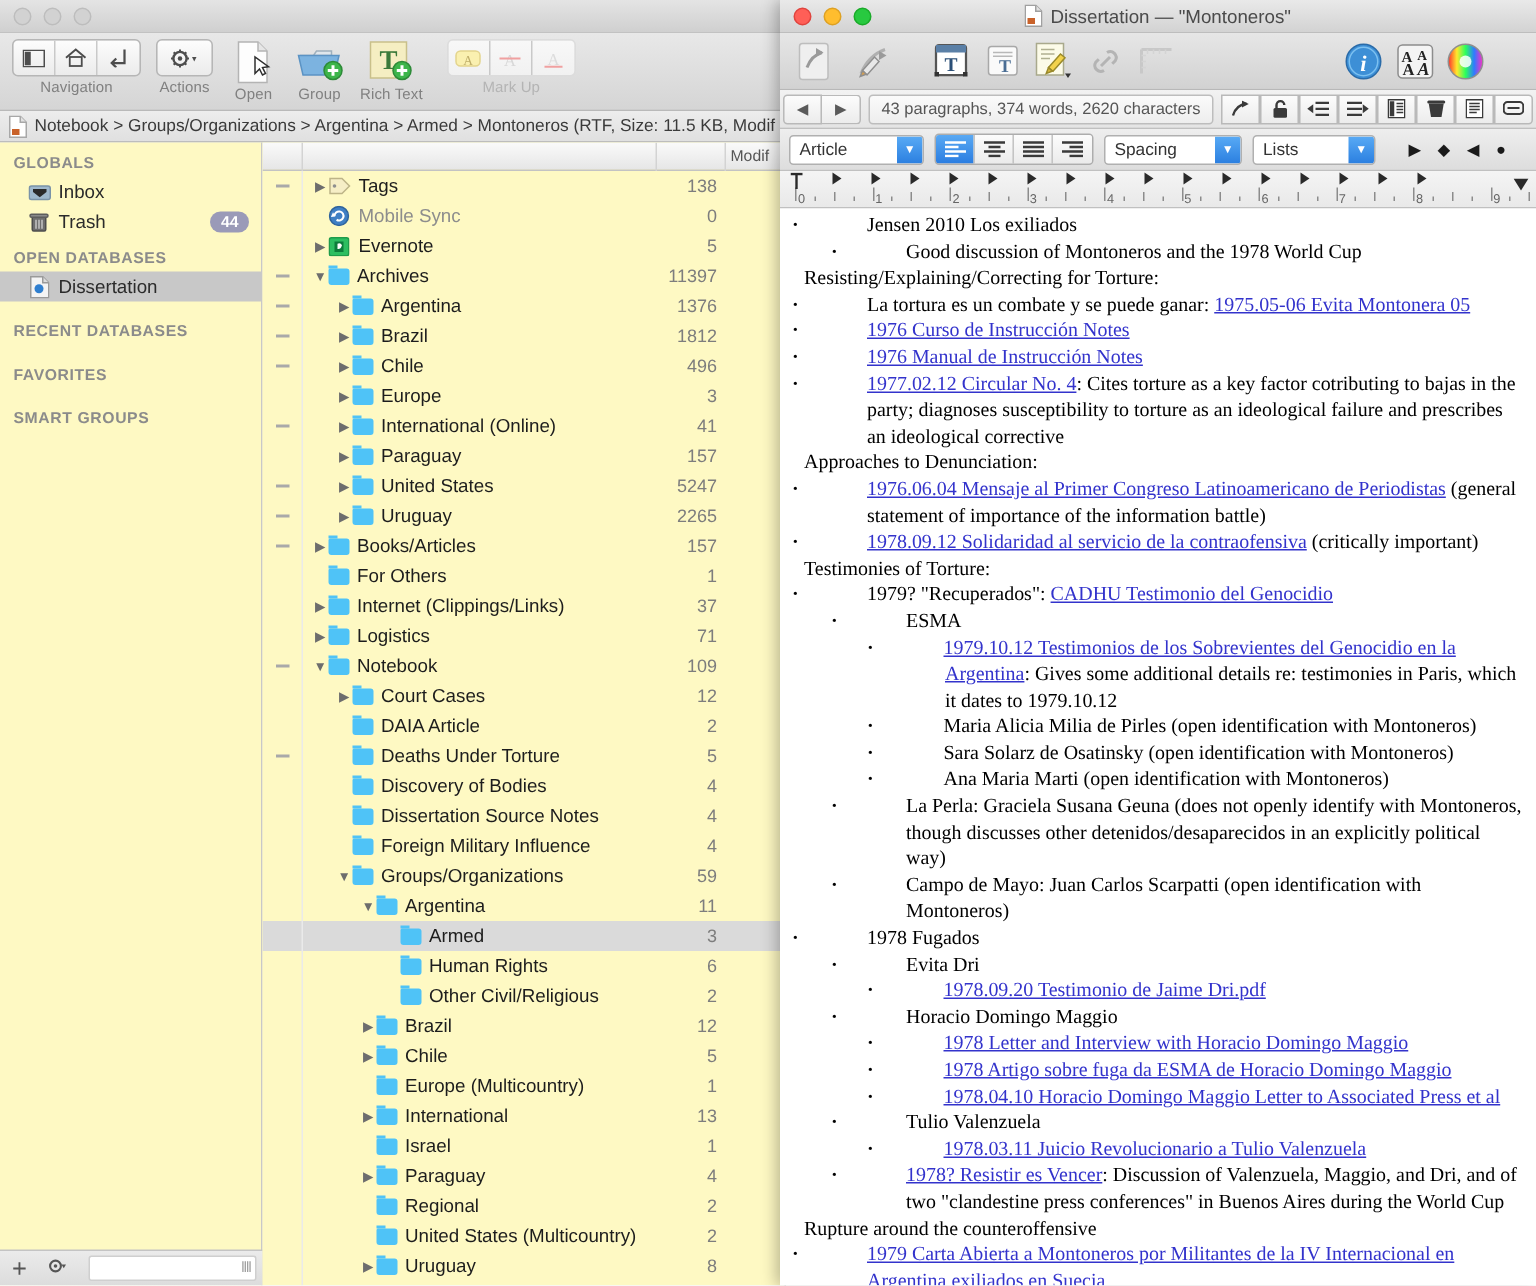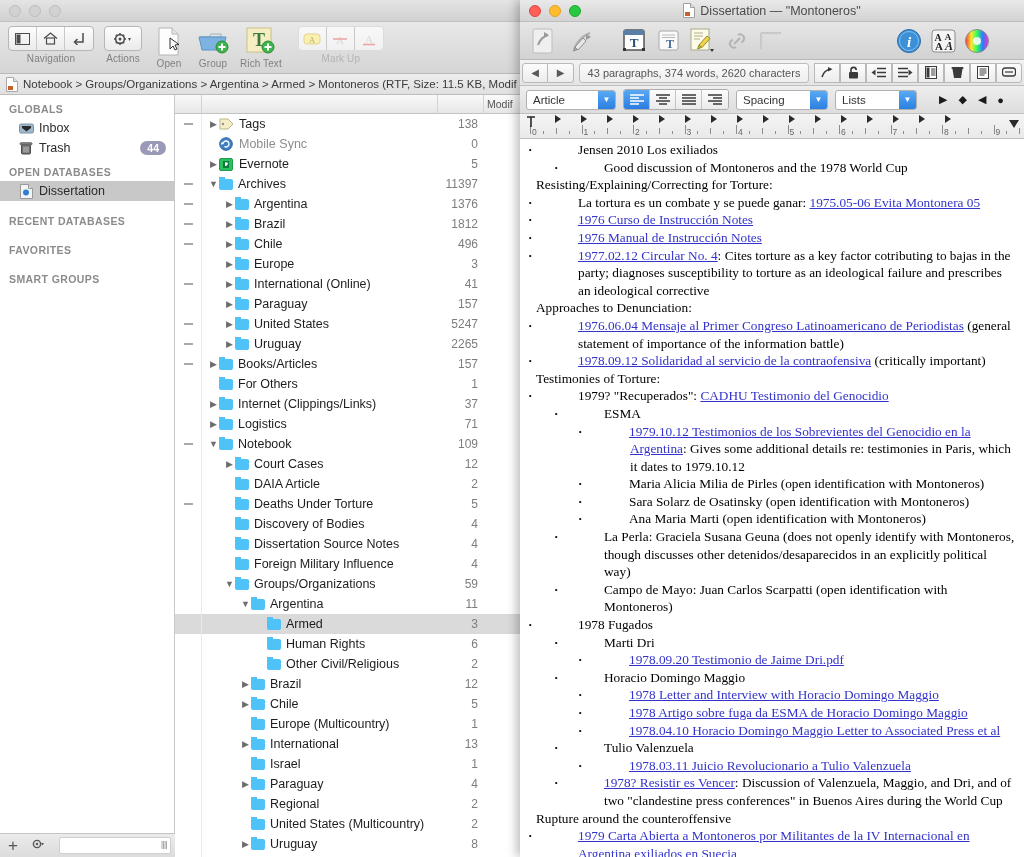--- a/index.html
+++ b/index.html
@@ -53,21 +53,21 @@
   .dt-pathbar {
     height: 21px; background: linear-gradient(to bottom,#ededed,#e0e0e0);
     border-bottom: 1px solid #bdbdbd;
     display: flex; align-items: center; padding-left: 6px;
     font-size: 11.5px; color: #3a3a3a; white-space: nowrap; overflow: hidden;
   }
 
   .dt-body { display: flex; height: calc(857px - 22px - 52px - 21px); }
 
   .dt-sidebar {
-    width: 175px; background: #ffffff; border-right: 1px solid #c8c8c8;
+    width: 175px; background: #fef9c3; border-right: 1px solid #c8c8c8;
     position: relative; flex: 0 0 175px;
   }
   .sb-header {
     font-size: 10.5px; font-weight: bold; color: #8b8b8b; letter-spacing: 0.4px;
     padding: 8px 0 3px 9px;
   }
   .sb-item {
     height: 20px; display: flex; align-items: center; padding-left: 18px;
     font-size: 12.5px; color: #2b2b2b; position: relative;
   }
@@ -84,21 +84,21 @@
   }
   .sb-bottom .plus { font-size: 17px; color: #555; line-height: 1; }
   .sb-bottom .gear { font-size: 12px; color: #555; }
   .sb-bottom .field {
     flex: 1; height: 17px; margin-right: 4px; background: #fff;
     border: 1px solid #cfcfcf; border-radius: 2px;
     display: flex; align-items: center; justify-content: flex-end; padding-right: 3px;
     font-size: 10px; color: #9a9a9a; letter-spacing: -1px;
   }
 
-  .dt-list { flex: 1; position: relative; background: #ffffff; overflow: hidden; }
+  .dt-list { flex: 1; position: relative; background: #fef9c3; overflow: hidden; }
   .list-header {
     height: 19px; background: linear-gradient(to bottom,#fafafa,#e6e6e6);
     border-bottom: 1px solid #c3c3c3; display: flex; align-items: center;
     font-size: 10.5px; color: #555;
   }
   .lh-gut { width: 27px; border-right: 1px solid #d3d3d3; height: 19px; }
   .lh-name { flex: 1; }
   .lh-num { width: 46px; text-align: right; padding-right: 4px; border-left: 1px solid #d3d3d3; height: 19px; line-height:19px;}
   .lh-mod { width: 40px; border-left: 1px solid #d3d3d3; height: 19px; line-height:19px; padding-left:3px; overflow:hidden;}
 
@@ -1125,21 +1125,21 @@
           <p class="lv1 b1"><span>Testimonies of Torture:</span></p>
           <p class="lv2 bn"><span>1979? "Recuperados": </span><a class="lnk" href="#">CADHU Testimonio del Genocidio</a></p>
           <p class="lv3 bn"><span>ESMA</span></p>
           <p class="lv4 bn"><a class="lnk" href="#">1979.10.12 Testimonios de los Sobrevientes del Genocidio en la Argentina</a><span>: Gives some additional details re: testimonies in Paris, which it dates to 1979.10.12</span></p>
           <p class="lv4 bn"><span>Maria Alicia Milia de Pirles (open identification with Montoneros)</span></p>
           <p class="lv4 bn"><span>Sara Solarz de Osatinsky (open identification with Montoneros)</span></p>
           <p class="lv4 bn"><span>Ana Maria Marti (open identification with Montoneros)</span></p>
           <p class="lv3 bn"><span>La Perla: Graciela Susana Geuna (does not openly identify with Montoneros, though discusses other detenidos/desaparecidos in an explicitly political way)</span></p>
           <p class="lv3 bn"><span>Campo de Mayo: Juan Carlos Scarpatti (open identification with Montoneros)</span></p>
           <p class="lv2 bn"><span>1978 Fugados</span></p>
-          <p class="lv3 bn"><span>Marti Dri</span></p>
+          <p class="lv3 bn"><span>Evita Dri</span></p>
           <p class="lv4 bn"><a class="lnk" href="#">1978.09.20 Testimonio de Jaime Dri.pdf</a></p>
           <p class="lv3 bn"><span>Horacio Domingo Maggio</span></p>
           <p class="lv4 bn"><a class="lnk" href="#">1978 Letter and Interview with Horacio Domingo Maggio</a></p>
           <p class="lv4 bn"><a class="lnk" href="#">1978 Artigo sobre fuga da ESMA de Horacio Domingo Maggio</a></p>
           <p class="lv4 bn"><a class="lnk" href="#">1978.04.10 Horacio Domingo Maggio Letter to Associated Press et al</a></p>
           <p class="lv3 bn"><span>Tulio Valenzuela</span></p>
           <p class="lv4 bn"><a class="lnk" href="#">1978.03.11 Juicio Revolucionario a Tulio Valenzuela</a></p>
           <p class="lv3 bn"><a class="lnk" href="#">1978? Resistir es Vencer</a><span>: Discussion of Valenzuela, Maggio, and Dri, and of two "clandestine press conferences" in Buenos Aires during the World Cup</span></p>
           <p class="lv1 b1"><span>Rupture around the counteroffensive</span></p>
           <p class="lv2 bn"><a class="lnk" href="#">1979 Carta Abierta a Montoneros por Militantes de la IV Internacional en Argentina exiliados en Suecia</a></p>

